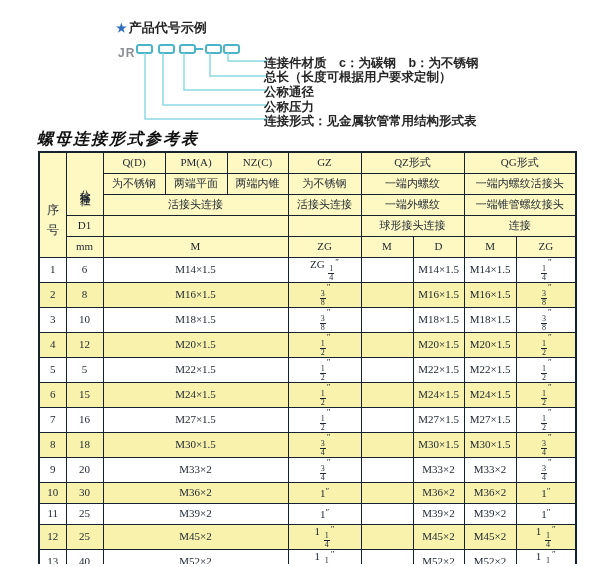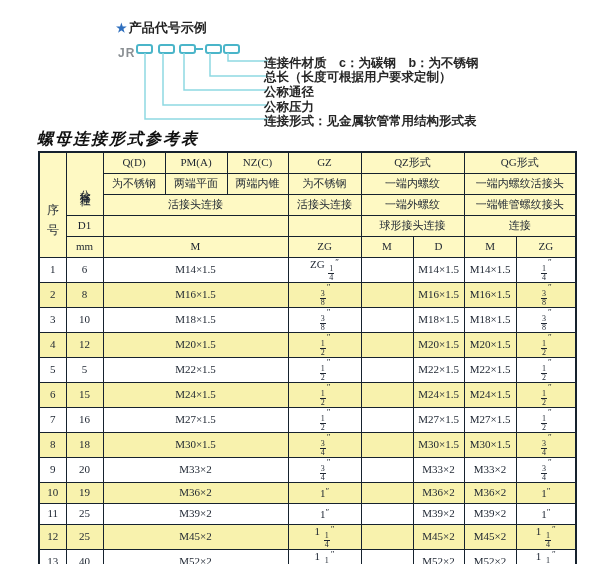--- a/index.html
+++ b/index.html
@@ -266,21 +266,21 @@
           <td></td>
           <td>M33×2</td>
           <td>M33×2</td>
           <td><span class="frac">
               <span class="fn">3</span>
               <span class="fd">4</span>
             </span><span class="in">″</span></td>
         </tr>
         <tr class="alt">
           <td>10</td>
-          <td>19</td>
+          <td>30</td>
           <td colspan="3">M36×2</td>
           <td>1<span class="in">″</span></td>
           <td></td>
           <td>M36×2</td>
           <td>M36×2</td>
           <td>1<span class="in">″</span></td>
         </tr>
         <tr>
           <td>11</td>
           <td>25</td>

